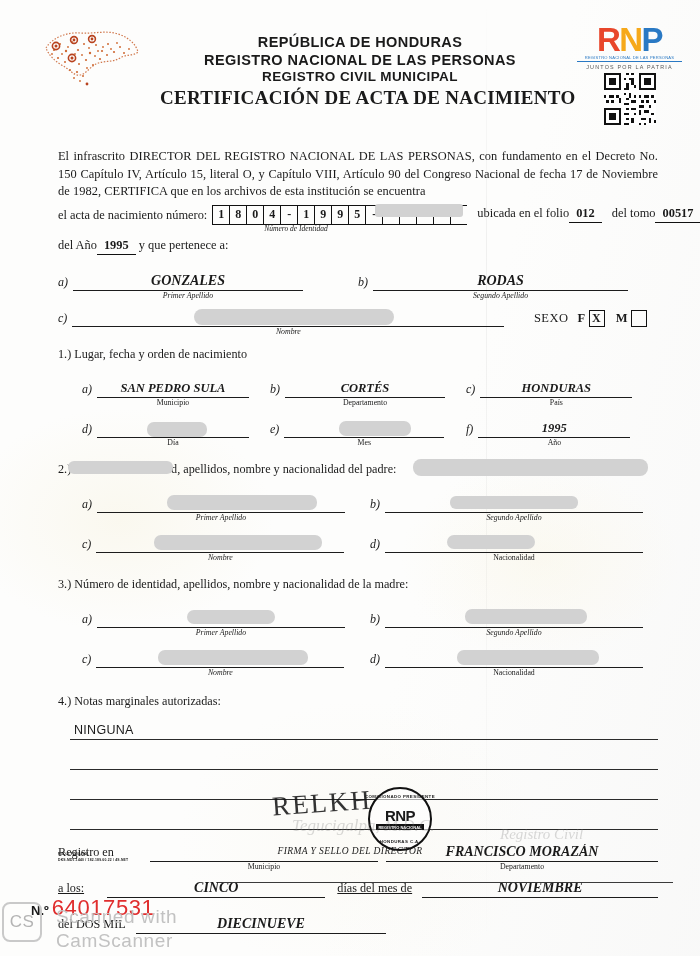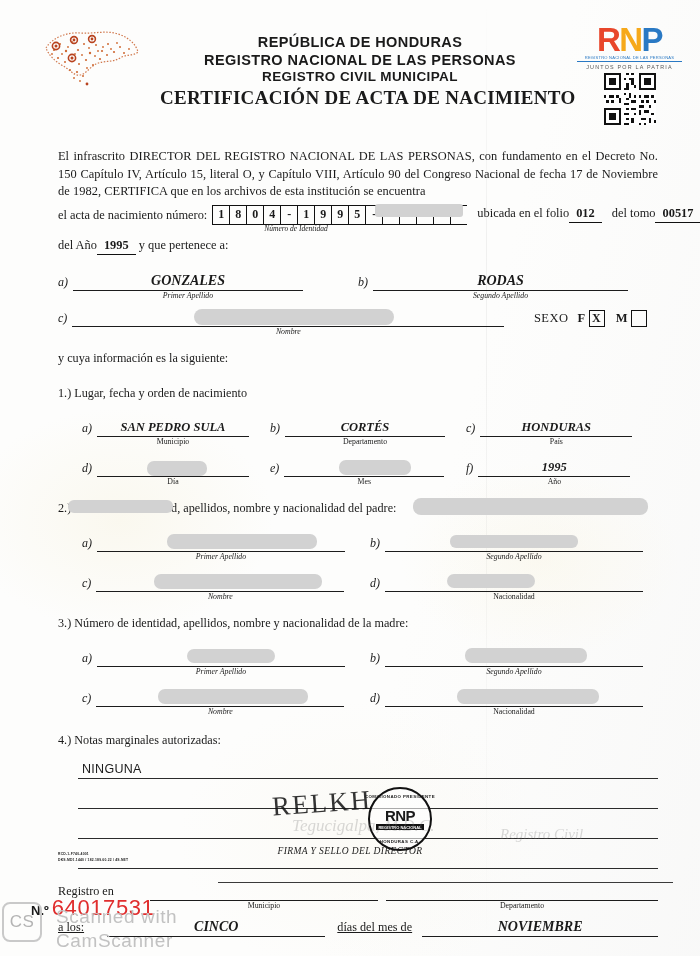--- a/index.html
+++ b/index.html
@@ -232,21 +232,21 @@
     font-size: 12px;
     font-weight: bold;
     margin-right: 11px;
   }
 
   
   .notes-area { margin-top: 13px; }
   .note-line {
     border-bottom: 1.3px solid #2b2b2b;
     height: 17px;
-    margin-left: 20px;
+    margin-left: 12px;
     margin-bottom: 12px;
     position: relative;
   }
   .note-val {
     position: absolute;
     left: 4px; bottom: 2px;
     font-size: 12.5px;
     font-family: "Liberation Sans", sans-serif;
     letter-spacing: 0.3px;
   }
@@ -590,21 +590,20 @@
       </div>
       <div class="sexo-box">
         <span class="lbl">SEXO</span>
         <span class="mk">F</span>
         <span class="chk">X</span>
         <span class="mk">M</span>
         <span class="chk"></span>
       </div>
     </div>
 
-    <div style="margin-top:24px;font-size:12.2px;">y cuya información es la siguiente:</div>
 
     <div class="sec-title">1.) Lugar, fecha y orden de nacimiento</div>
 
     <div class="frow" style="margin-top:18px;padding-left:24px;">
       <div class="fitem" style="width:188px;">
         <span class="fmark">a)</span>
         <span class="fline" style="width:152px;">
           <span class="fval small">SAN PEDRO SULA</span>
           <span class="fcap">Municipio</span>
         </span>
@@ -745,20 +744,21 @@
       <div class="note-line"></div>
       <div class="note-line" style="margin-bottom:0;"></div>
     </div>
 
     <div class="close-row" style="margin-top:14px;">
       <span class="close-lbl" style="width:92px;">Registro en</span>
       <span class="fline" style="width:228px;">
         <span class="fcap">Municipio</span>
       </span>
       <span class="fline" style="width:272px;margin-left:8px;">
+        <span class="fval">FRANCISCO MORAZÁN</span>
         <span class="fcap">Departamento</span>
       </span>
     </div>
 
     <div class="close-row" style="margin-top:18px;text-decoration:underline;">
       <span class="close-lbl" style="width:50px;">a los:</span>
       <span class="fline" style="width:222px;">
         <span class="fval">CINCO</span>
       </span>
       <span class="close-lbl" style="margin-left:12px;">días del mes de</span>

